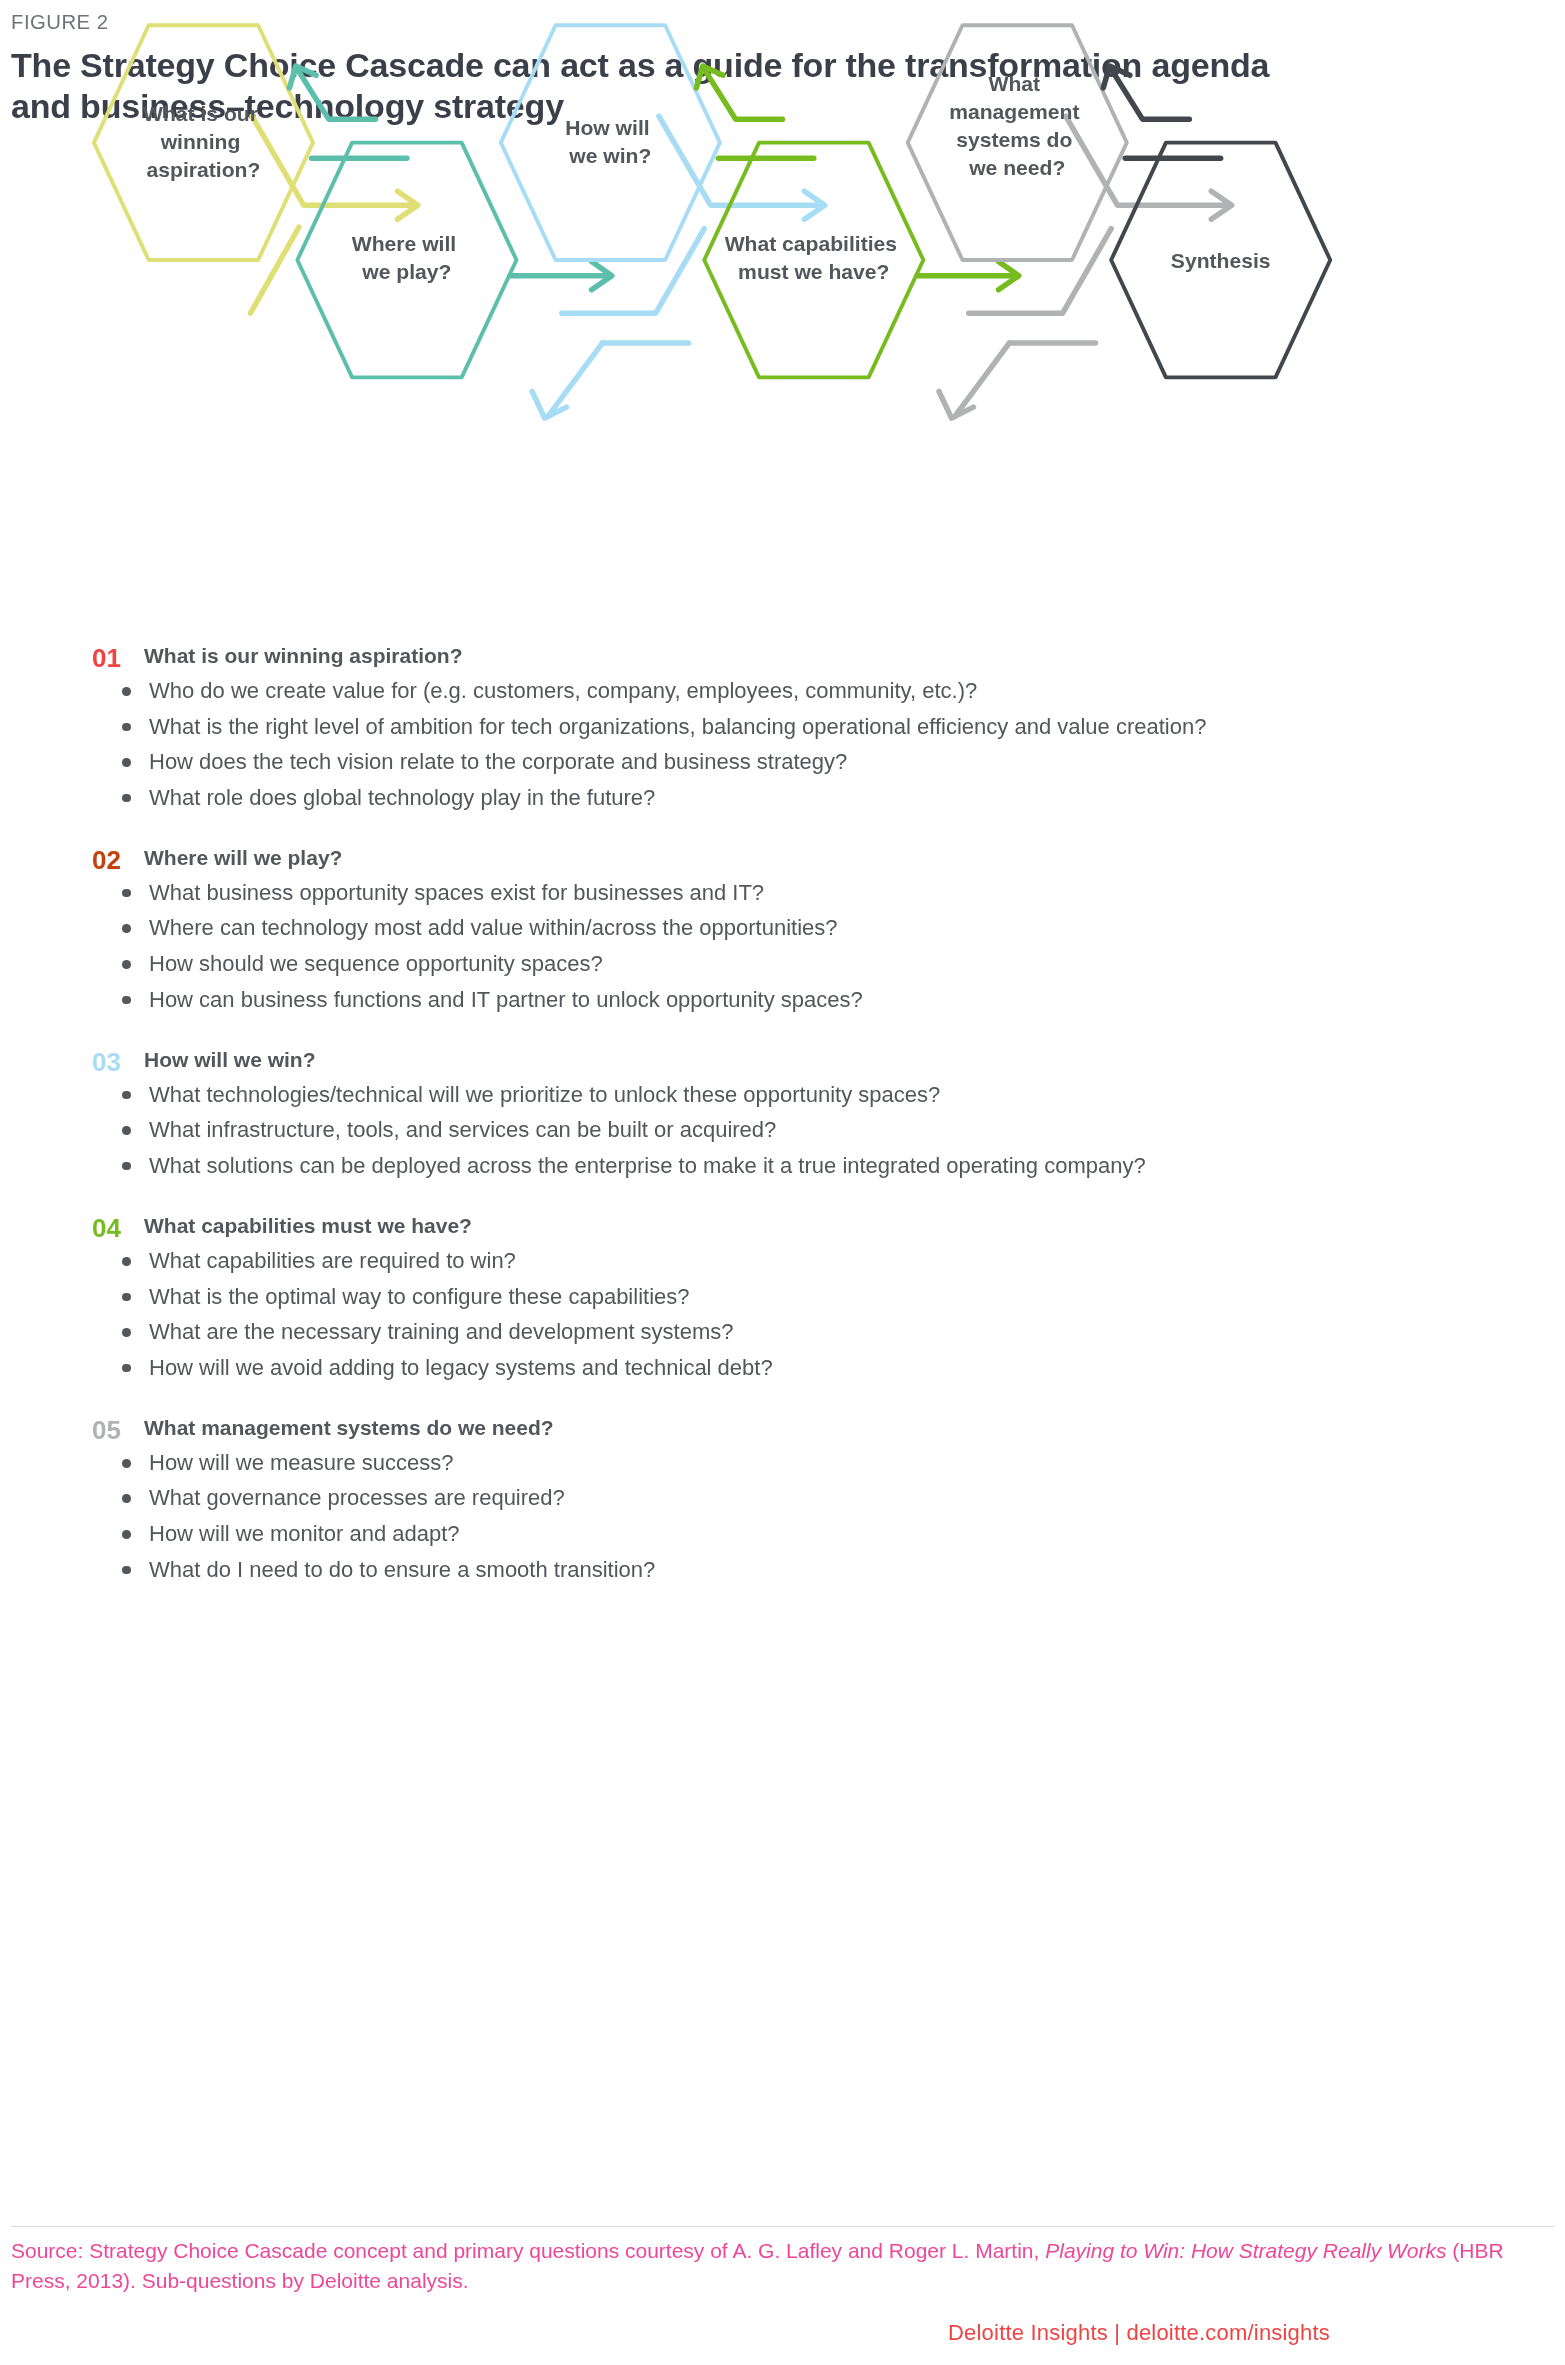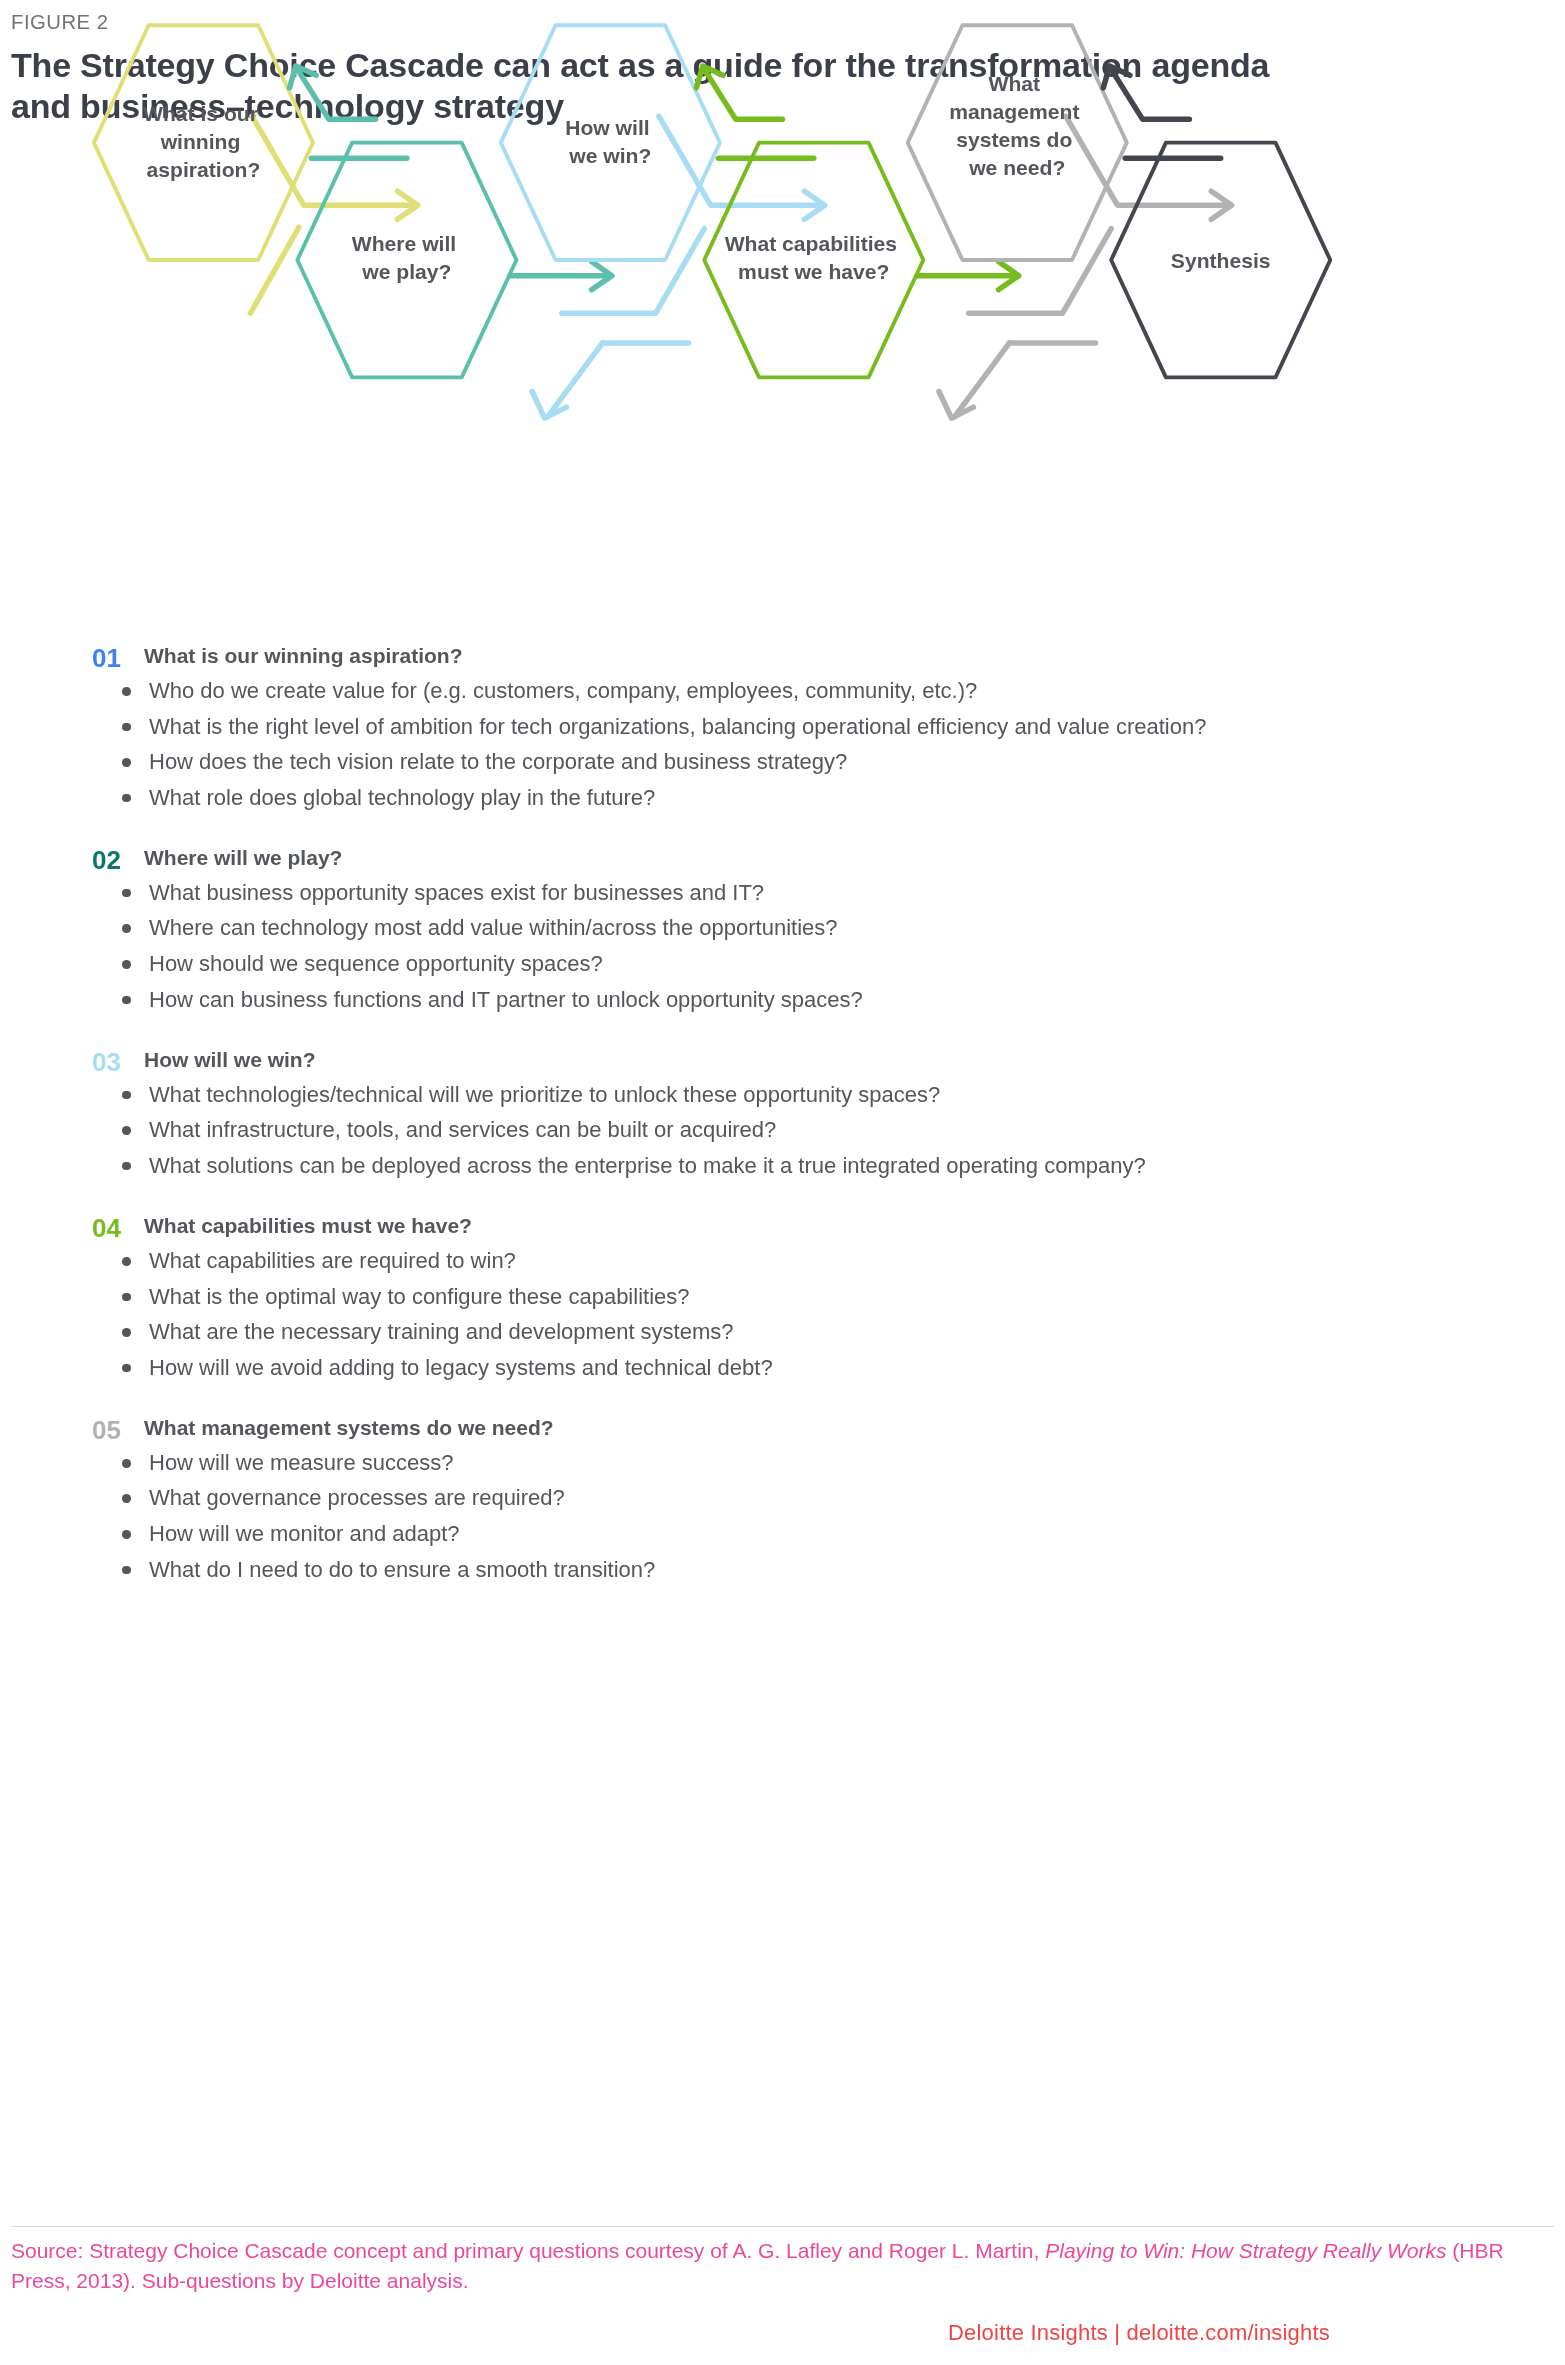--- a/index.html
+++ b/index.html
@@ -191,34 +191,34 @@
         <tspan x="1560" y="342">Synthesis</tspan>
       </text>
 
     </svg>
   </div>
 
   <div class="sections">
 
     <div class="section">
       <div class="sec-head">
-        <span class="sec-num" style="color:#3b82f6">01</span>
+        <span class="sec-num" style="color:#ef4444">01</span>
         <span class="sec-title">What is our winning aspiration?</span>
       </div>
       <ul class="bullets">
         <li>Who do we create value for (e.g. customers, company, employees, community, etc.)?</li>
         <li>What is the right level of ambition for tech organizations, balancing operational efficiency and value creation?</li>
         <li>How does the tech vision relate to the corporate and business strategy?</li>
         <li>What role does global technology play in the future?</li>
       </ul>
     </div>
 
     <div class="section">
       <div class="sec-head">
-        <span class="sec-num" style="color:#0f766e">02</span>
+        <span class="sec-num" style="color:#c2410c">02</span>
         <span class="sec-title">Where will we play?</span>
       </div>
       <ul class="bullets">
         <li>What business opportunity spaces exist for businesses and IT?</li>
         <li>Where can technology most add value within/across the opportunities?</li>
         <li>How should we sequence opportunity spaces?</li>
         <li>How can business functions and IT partner to unlock opportunity spaces?</li>
       </ul>
     </div>
 

